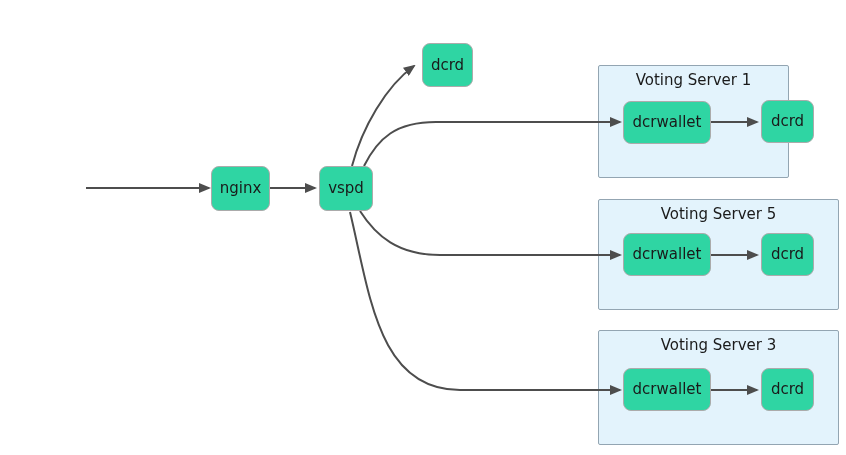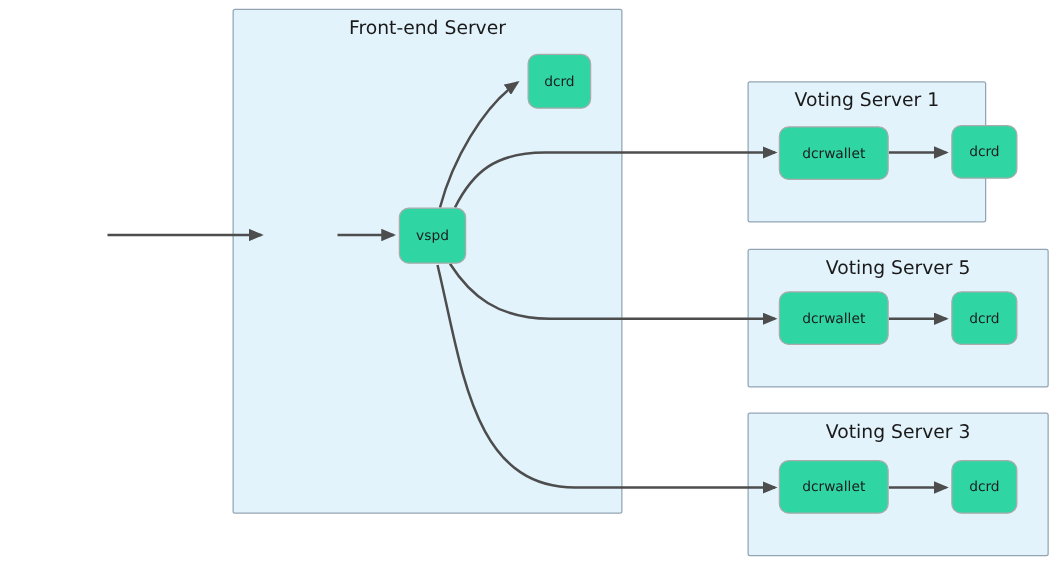--- a/index.html
+++ b/index.html
@@ -62,21 +62,21 @@
 
   .node{
     position:absolute;
     background:var(--node-fill);
     border:1px solid var(--node-border);
     border-radius:8px;
     display:flex;
     align-items:center;
     justify-content:center;
     text-align:center;
-    font-size:11px;
+    font-size:15px;
     line-height:21px;
     color:var(--text);
     z-index:3;
     box-sizing:border-box;
   }
   #internet-traffic{left:7px;top:155px;width:79px;height:66px;}
   #nginx{left:211px;top:166px;width:59px;height:45px;}
   #vspd{left:319px;top:166px;width:54px;height:45px;}
   #dcrd-top{left:422px;top:43px;width:51px;height:44px;}
   #vs1-dcrwallet{left:623px;top:101px;width:88px;height:43px;}
@@ -84,23 +84,20 @@
   #vs2-dcrwallet{left:623px;top:233px;width:88px;height:43px;}
   #vs2-dcrd{left:761px;top:233px;width:53px;height:43px;}
   #vs3-dcrwallet{left:623px;top:368px;width:88px;height:43px;}
   #vs3-dcrd{left:761px;top:368px;width:53px;height:43px;}
 </style>
 </head>
 <body>
 
 <div class="stage">
 
-  <div class="container" id="frontend">
-    <div class="container-title">Front-end Server</div>
-  </div>
   <div class="container" id="vs1">
     <div class="container-title">Voting Server 1</div>
   </div>
   <div class="container" id="vs2">
     <div class="container-title">Voting Server 5</div>
   </div>
   <div class="container" id="vs3">
     <div class="container-title">Voting Server 3</div>
   </div>
 
@@ -115,20 +112,21 @@
     <path class="edge" d="M 352 166 C 362 128, 386 86, 414 66" marker-end="url(#arrow)"></path>
     <path class="edge" d="M 364 166 C 378 138, 396 122, 436 122 L 620 122" marker-end="url(#arrow)"></path>
     <path class="edge" d="M 360 211 C 376 236, 398 255, 440 255 L 620 255" marker-end="url(#arrow)"></path>
     <path class="edge" d="M 350 212 C 370 295, 378 390, 460 390 L 620 390" marker-end="url(#arrow)"></path>
     <path class="edge" d="M 711 122 L 757 122" marker-end="url(#arrow)"></path>
     <path class="edge" d="M 711 255 L 757 255" marker-end="url(#arrow)"></path>
     <path class="edge" d="M 711 390 L 757 390" marker-end="url(#arrow)"></path>
   </svg>
 
 
+  <div class="node" id="nginx">nginx</div>
   <div class="node" id="vspd">vspd</div>
   <div class="node" id="dcrd-top">dcrd</div>
 
   <div class="node" id="vs1-dcrwallet">dcrwallet</div>
   <div class="node" id="vs1-dcrd">dcrd</div>
 
   <div class="node" id="vs2-dcrwallet">dcrwallet</div>
   <div class="node" id="vs2-dcrd">dcrd</div>
 
   <div class="node" id="vs3-dcrwallet">dcrwallet</div>

